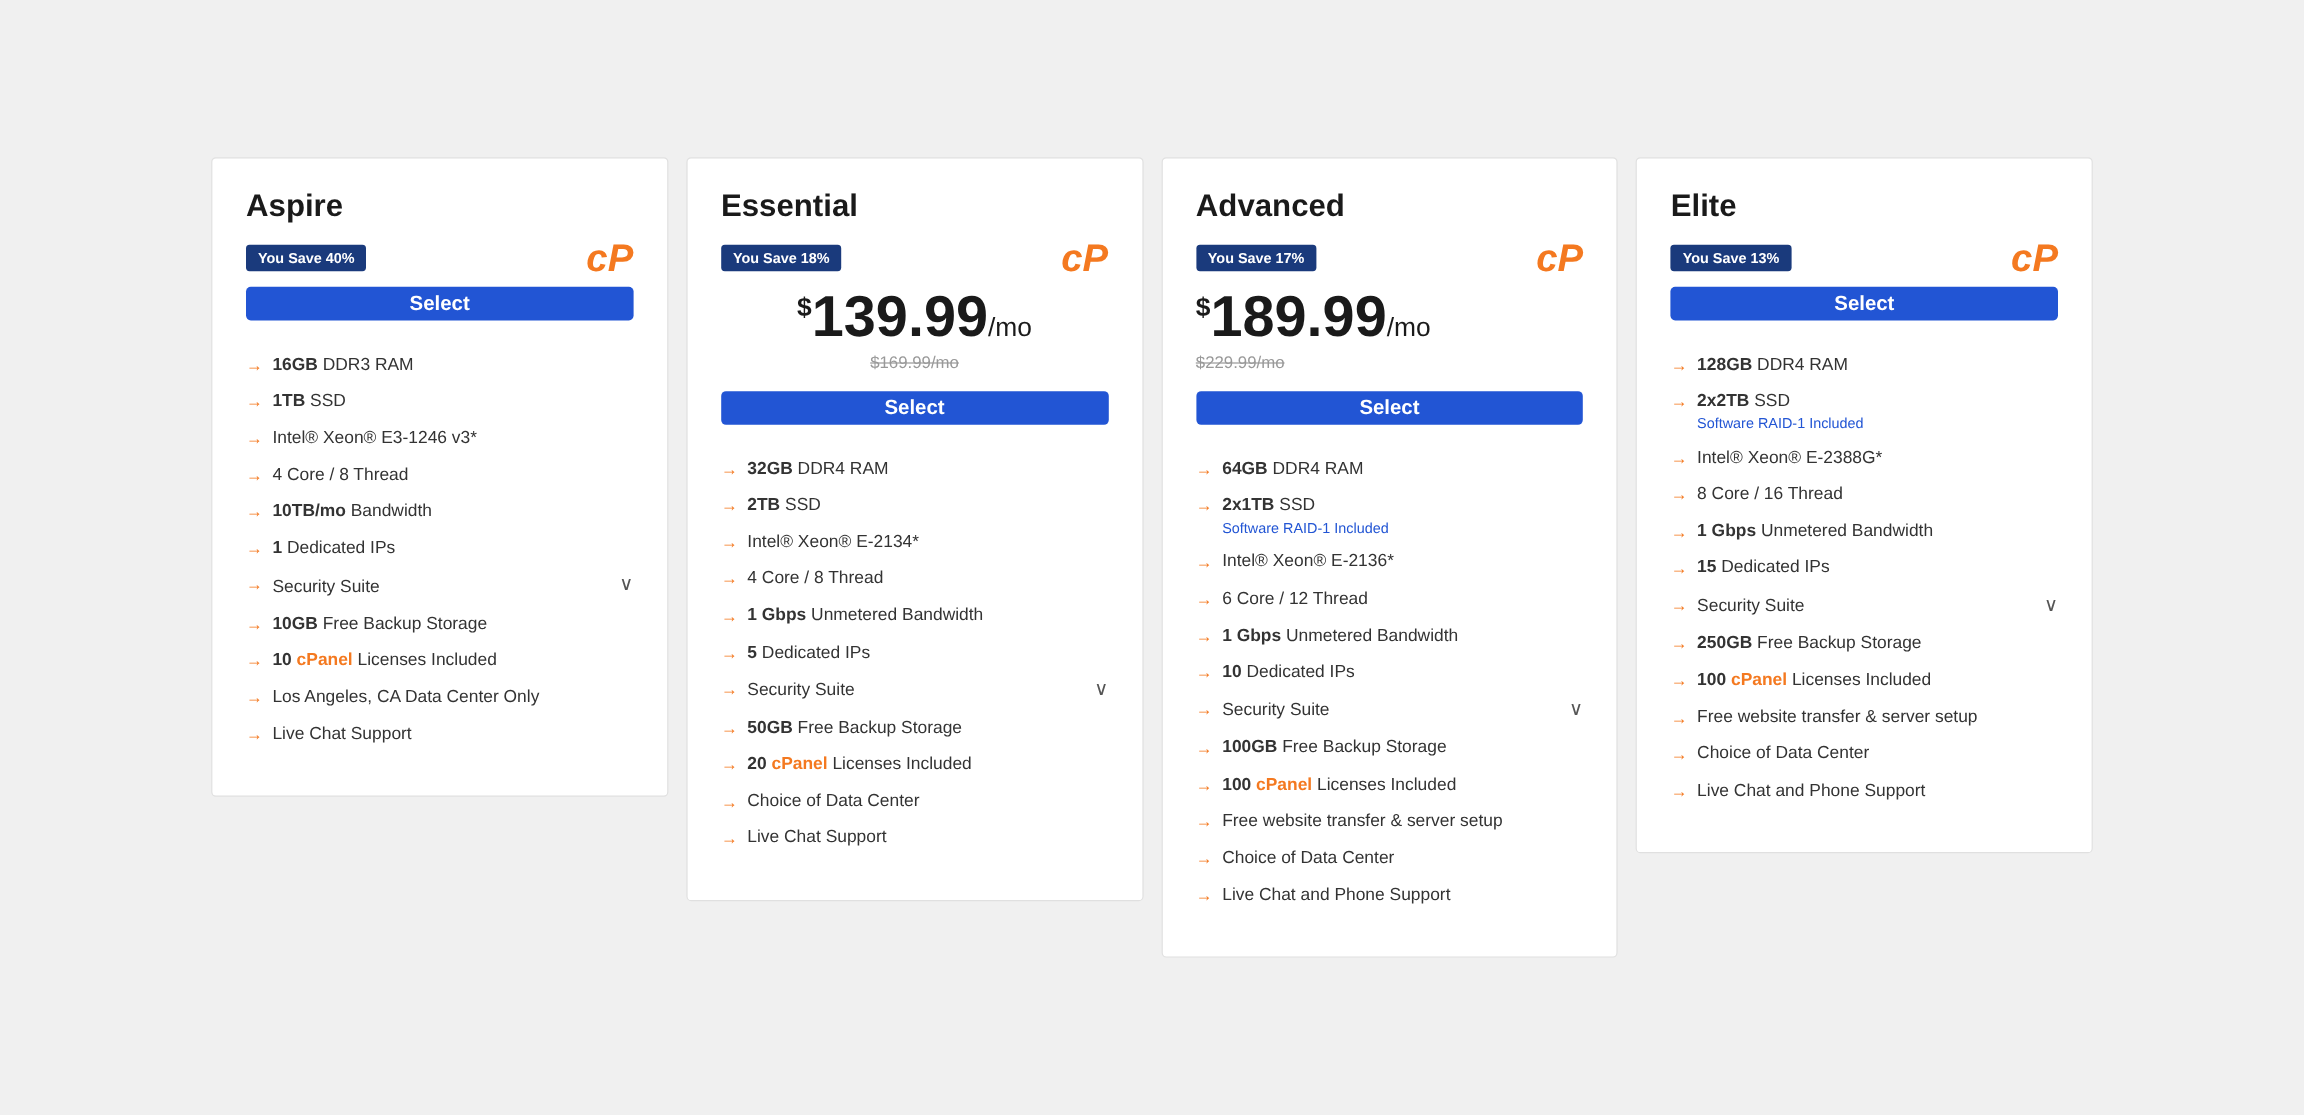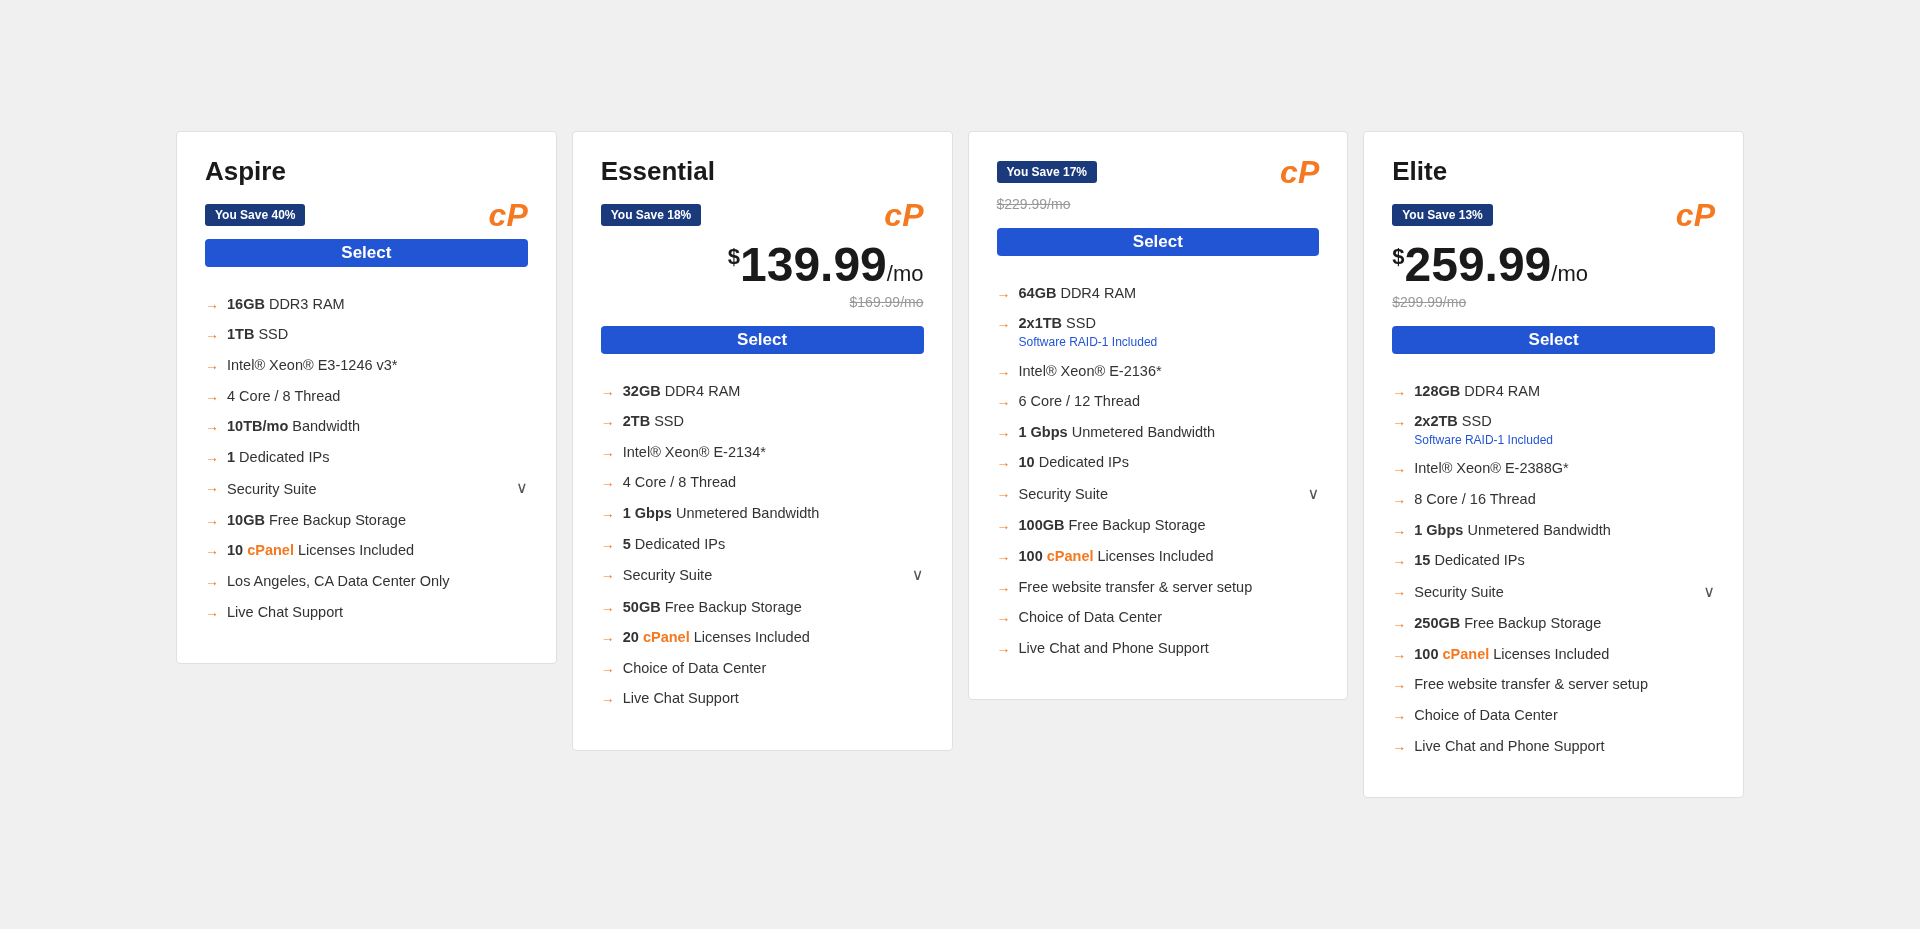--- a/index.html
+++ b/index.html
@@ -191,21 +191,21 @@
           <span class="feature-text">Live Chat Support</span>
         </li>
       </ul>
     </div>
     <div class="plan-card">
       <div class="plan-title">Essential</div>
       <div class="plan-badge-row">
         <span class="save-badge">You Save 18%</span>
         <span class="cp-logo"><i>cP</i></span>
       </div>
-      <div style="text-align: right; margin-bottom: 2px;">
+      <div style="text-align: center; margin-bottom: 2px;">
         <div class="price-main"><sup>$</sup>139.99<span class="mo">/mo</span></div>
         <div class="price-old">$169.99/mo</div>
       </div>
       <button class="select-btn">Select</button>
       <ul class="features-list">
         <li>
           <span class="arrow-icon">→</span>
           <span class="feature-text"><span class="bold">32GB</span> DDR4 RAM</span>
         </li>
         <li>
@@ -247,25 +247,27 @@
           <span class="arrow-icon">→</span>
           <span class="feature-text">Choice of Data Center</span>
         </li>
         <li>
           <span class="arrow-icon">→</span>
           <span class="feature-text">Live Chat Support</span>
         </li>
       </ul>
     </div>
     <div class="plan-card">
+      <div class="plan-title">Advanced</div>
       <div class="plan-badge-row">
         <span class="save-badge">You Save 17%</span>
         <span class="cp-logo"><i>cP</i></span>
       </div>
       <div style="text-align: left; margin-bottom: 2px;">
+        <div class="price-main"><sup>$</sup>189.99<span class="mo">/mo</span></div>
         <div class="price-old">$229.99/mo</div>
       </div>
       <button class="select-btn">Select</button>
       <ul class="features-list">
         <li>
           <span class="arrow-icon">→</span>
           <span class="feature-text"><span class="bold">64GB</span> DDR4 RAM</span>
         </li>
         <li>
           <span class="arrow-icon">→</span>
@@ -315,24 +317,20 @@
           <span class="feature-text">Live Chat and Phone Support</span>
         </li>
       </ul>
     </div>
     <div class="plan-card">
       <div class="plan-title">Elite</div>
       <div class="plan-badge-row">
         <span class="save-badge">You Save 13%</span>
         <span class="cp-logo"><i>cP</i></span>
       </div>
-      <div style="text-align: left; margin-bottom: 2px;">
-        <div class="price-main"><sup>$</sup>259.99<span class="mo">/mo</span></div>
-        <div class="price-old">$299.99/mo</div>
-      </div>
       <button class="select-btn">Select</button>
       <ul class="features-list">
         <li>
           <span class="arrow-icon">→</span>
           <span class="feature-text"><span class="bold">128GB</span> DDR4 RAM</span>
         </li>
         <li>
           <span class="arrow-icon">→</span>
           <span class="feature-text"><span class="bold">2x2TB</span> SSD<span class="raid-note">Software RAID-1 Included</span></span>
         </li>

